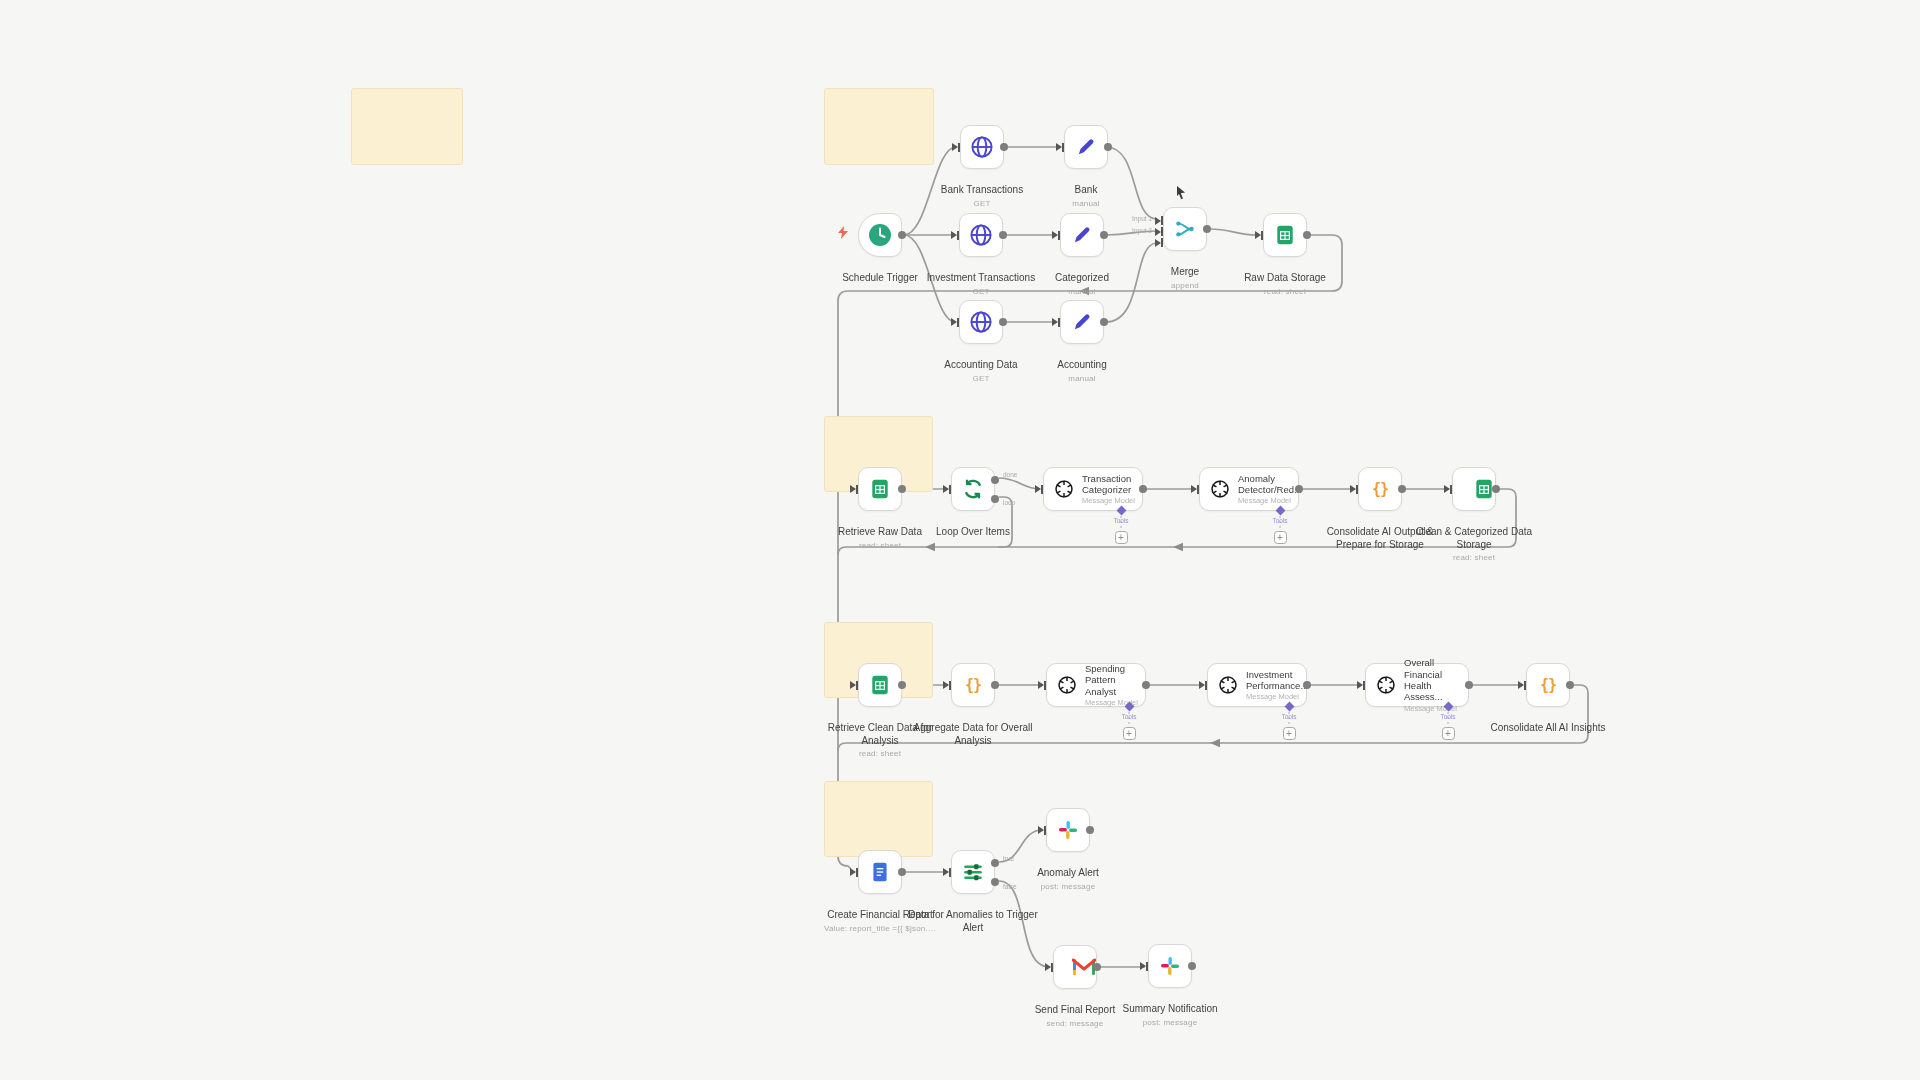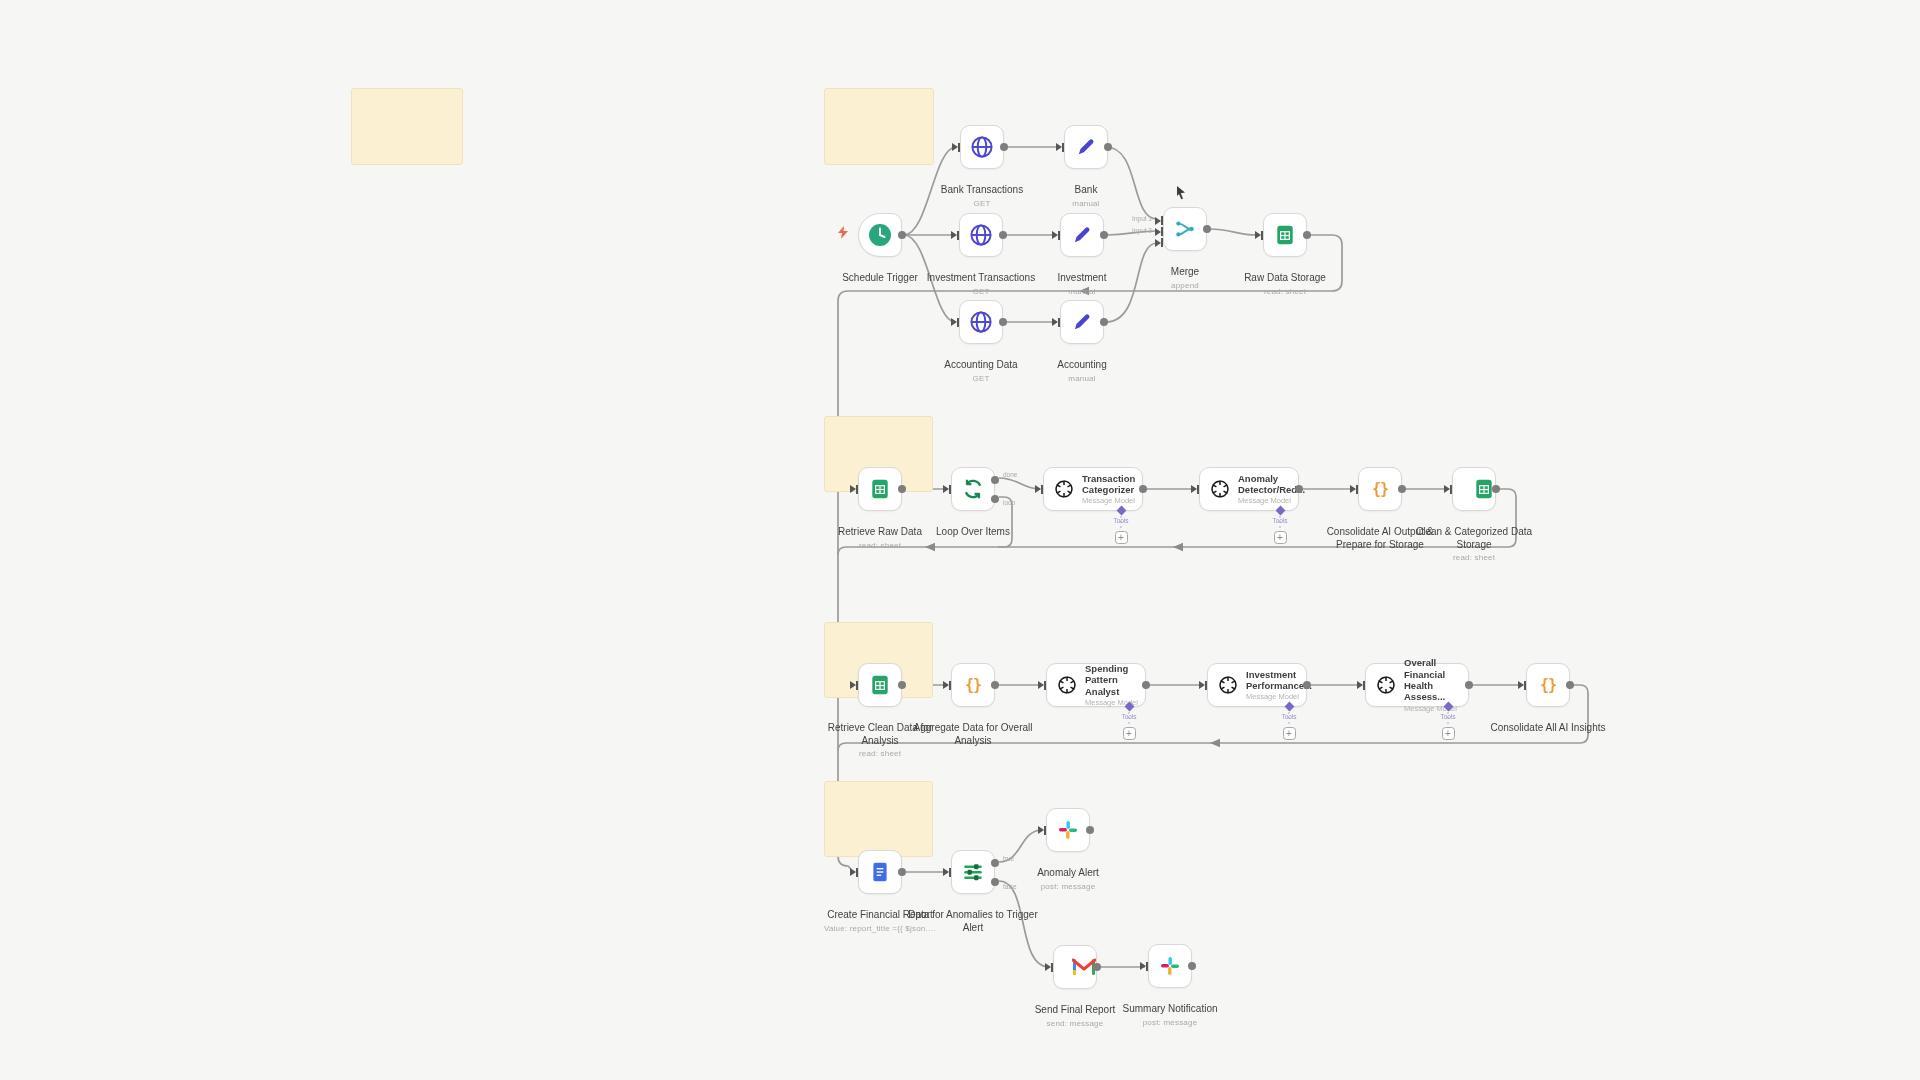--- a/index.html
+++ b/index.html
@@ -17,21 +17,21 @@
   .nsub{font-size:8px;color:#a9a9a9;margin-top:2px;letter-spacing:.2px;}
   .out{position:absolute;right:-5px;top:50%;margin-top:-4px;width:8px;height:8px;border-radius:50%;
        background:#7e7e7e;z-index:4;}
   .out.p1{top:8px;margin-top:0;} .out.p2{top:27px;margin-top:0;}
   .inp{position:absolute;left:-9px;top:50%;margin-top:-4.5px;display:flex;align-items:center;height:9px;z-index:4;}
   .inp.m1{top:8px;margin-top:0;} .inp.m2{top:19px;margin-top:0;} .inp.m3{top:30px;margin-top:0;}
   .inp .tri{width:0;height:0;border-top:4.5px solid transparent;border-bottom:4.5px solid transparent;
             border-left:6px solid #565656;}
   .inp .bar{width:2px;height:9px;background:#565656;}
   .wtxt{margin-left:7px;}
-  .wtitle{font-size:9.5px;color:#3d3d3d;line-height:1.2;font-weight:700;}
+  .wtitle{font-size:9.5px;color:#3d3d3d;line-height:1.2;font-weight:400;}
   .wsub{font-size:7.5px;color:#b3b3b3;margin-top:1px;}
   .plabel{position:absolute;font-size:6.5px;color:#a9a9a9;z-index:3;white-space:nowrap;}
   .plabel.r{text-align:right;}
   .diamond{position:absolute;width:7px;height:7px;background:#7a68c9;transform:rotate(45deg);z-index:4;}
   .tlabel{position:absolute;font-size:6.5px;color:#9a8fd2;z-index:3;white-space:nowrap;transform:translateX(-50%);}
   .plusbox{position:absolute;width:13px;height:13px;border:1.2px solid #a8a8a8;border-radius:3.5px;
            background:#fff;color:#8a8a8a;font-size:10px;line-height:12px;text-align:center;z-index:4;box-sizing:border-box;}
   .icon{display:flex;align-items:center;justify-content:center;flex:none;}
   .brace{font-family:"DejaVu Sans Mono",monospace;font-weight:bold;font-size:15px;color:#eb9c35;letter-spacing:-1px;}
   .bolt{position:absolute;z-index:3;}
@@ -173,21 +173,21 @@
     <span class="inp">
         <span class="tri"></span>
         <span class="bar"></span>
       </span>
     <span class="icon">
       <svg width="22" height="22" viewBox="0 0 20 20">
           <path d="M3.5 16.5 L5 11.8 L13.2 3.6 A2.1 2.1 0 0 1 16.2 6.6 L8 14.8 Z" fill="#4a45d1"></path>
         </svg>
     </span>
     <span class="out"></span>
-    <div class="nlabel"><span>Investment</span><div class="nsub">manual</div></div>
+    <div class="nlabel"><span>Categorized</span><div class="nsub">manual</div></div>
   </div>
 
   <div class="node" style="left:959px;top:300px;">
     <span class="inp">
         <span class="tri"></span>
         <span class="bar"></span>
       </span>
     <span class="icon">
       <svg width="24" height="24" viewBox="0 0 20 20" fill="none" stroke="#4a45d1" stroke-width="1.6">
           <circle cx="10" cy="10" r="8"></circle>

